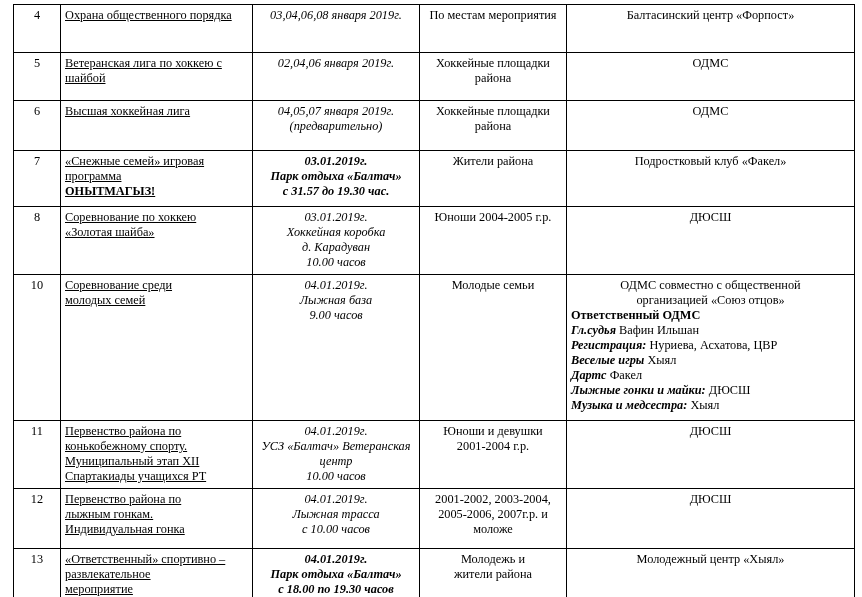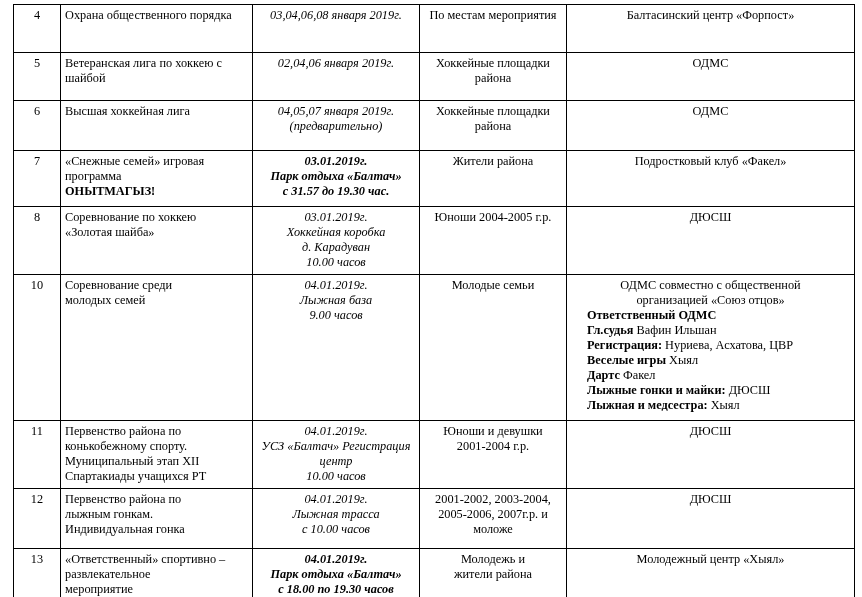--- a/index.html
+++ b/index.html
@@ -35,29 +35,29 @@
     line-height: 1.22;
   }
   
   col.c-num   { width: 47px; }
   col.c-name  { width: 192px; }
   col.c-date  { width: 167px; }
   col.c-place { width: 147px; }
   col.c-org   { width: 288px; }
 
   td.num   { text-align: center; }
-  td.name  { text-align: left; }
+  td.name  { text-align: left; text-decoration: underline; }
   td.date  { text-align: center; font-style: italic; }
   td.place { text-align: center; margin-top: 14px; }
   td.org   { text-align: center; }
 
-  .b { font-weight: bold; }
+  .b { font-weight: bold; font-style: italic; }
   .line { display: block; }
   .line.bold { font-weight: bold; }
-  .org-left { text-align: left; margin-left: 16px; }
+  .org-left { text-align: left; }
 
   
   tr.r1 td { height: 40px; }
   tr.r2 td { height: 40px; }
   tr.r3 td { height: 42px; }
   tr.r4 td { height: 48px; }
   tr.r5 td { height: 58px; }
   tr.r6 td { height: 138px; }
   tr.r7 td { height: 58px; }
   tr.r8 td { height: 52px; }
@@ -150,35 +150,35 @@
         <td class="place">Молодые семьи</td>
         <td class="org">
           <span class="line">ОДМС совместно с общественной</span>
           <span class="line">организацией «Союз отцов»</span>
           <span class="line bold org-left">Ответственный ОДМС</span>
           <span class="line org-left"><span class="b">Гл.судья</span><span> Вафин Ильшан</span></span>
           <span class="line org-left"><span class="b">Регистрация:</span><span> Нуриева, Асхатова, ЦВР</span></span>
           <span class="line org-left"><span class="b">Веселые игры</span><span> Хыял</span></span>
           <span class="line org-left"><span class="b">Дартс</span><span> Факел</span></span>
           <span class="line org-left"><span class="b">Лыжные гонки и майки:</span><span> ДЮСШ</span></span>
-          <span class="line org-left"><span class="b">Лыжная и медсестра:</span><span> Хыял</span></span>
+          <span class="line org-left"><span class="b">Музыка и медсестра:</span><span> Хыял</span></span>
         </td>
       </tr>
 
       <tr class="r7">
         <td class="num">11</td>
         <td class="name">
           <span class="line">Первенство района по</span>
           <span class="line">конькобежному спорту.</span>
           <span class="line">Муниципальный этап XII</span>
           <span class="line">Спартакиады учащихся РТ</span>
         </td>
         <td class="date">
           <span class="line">04.01.2019г.</span>
-          <span class="line">УСЗ «Балтач» Регистрация</span>
+          <span class="line">УСЗ «Балтач» Ветеранская</span>
           <span class="line">центр</span>
           <span class="line">10.00 часов</span>
         </td>
         <td class="place">
           <span class="line">Юноши и девушки</span>
           <span class="line">2001-2004 г.р.</span>
         </td>
         <td class="org">ДЮСШ</td>
       </tr>
 

